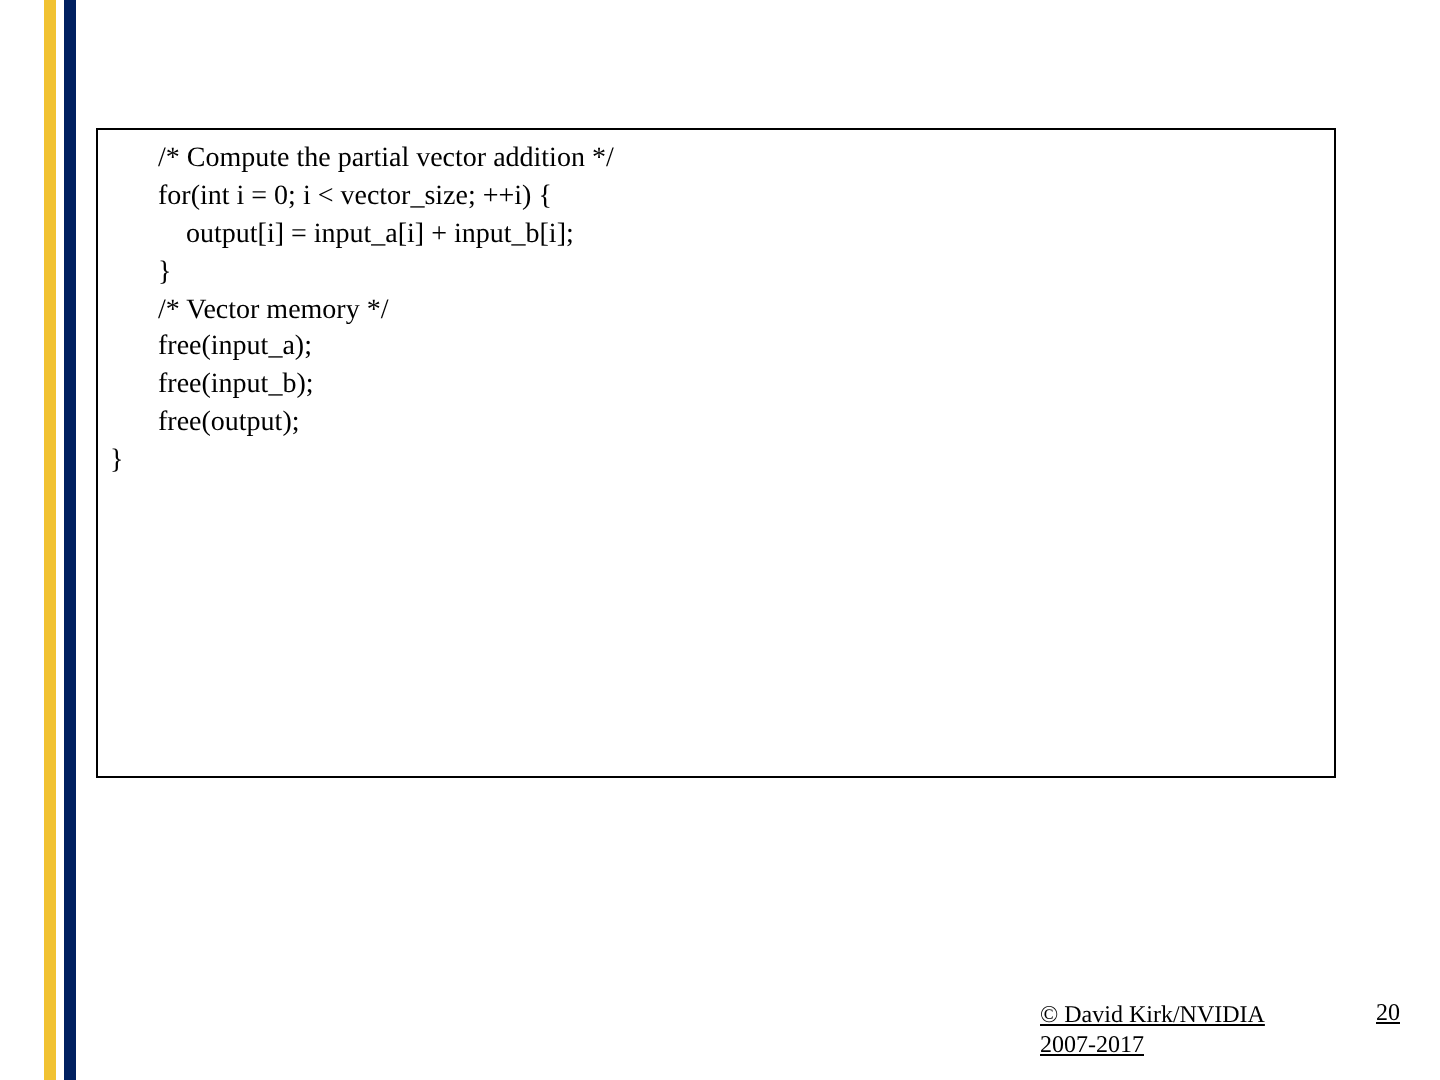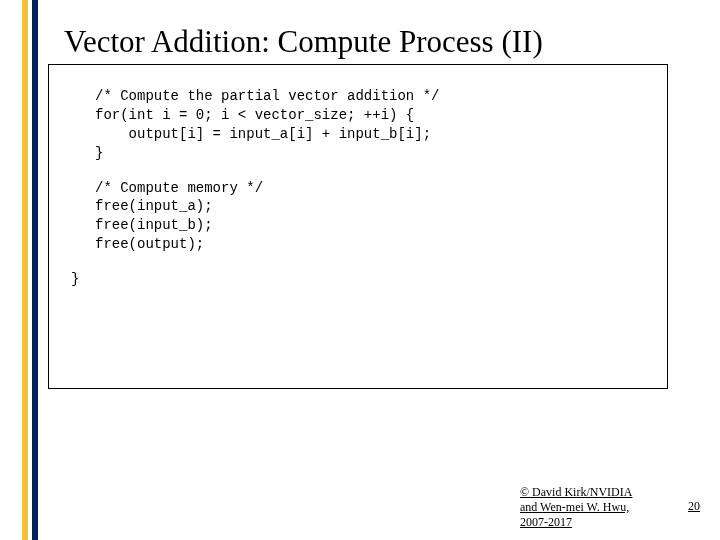--- a/index.html
+++ b/index.html
@@ -38,22 +38,22 @@
     position: absolute;
     left: 48px;
     top: 64px;
     width: 620px;
     height: 325px;
     border: 1px solid #000;
     padding-top: 6px;
     box-sizing: border-box;
   }
   .code-box pre {
-    margin: 16px;
-    font-family: Liberation Mono, monospace;
+    margin: 0;
+    font-family: Liberation Serif, serif;
     font-size: 14px;
     line-height: 1.35;
     white-space: pre;
   }
   .code-block {
     padding-left: 30px;
     margin-bottom: 14px;
   }
   .close-brace {
     padding-left: 6px;
@@ -78,33 +78,31 @@
     text-decoration: underline;
   }
 </style>
 </head>
 <body>
 
 <div class="slide">
   <div class="left-rule rule-yellow"></div>
   <div class="left-rule rule-navy"></div>
 
-  <div class="title">Vector Addition: Compute Process (II)</div>
 
   <div class="code-box">
     <pre class="code-block">/* Compute the partial vector addition */
 for(int i = 0; i &lt; vector_size; ++i) {
     output[i] = input_a[i] + input_b[i];
 }</pre>
-    <pre class="code-block">/* Compute memory */
+    <pre class="code-block">/* Vector memory */
 free(input_a);
 free(input_b);
 free(output);</pre>
     <pre class="close-brace">}</pre>
   </div>
 
   <div class="footer">
     <div>© David Kirk/NVIDIA</div>
-    <div>and Wen-mei W. Hwu,</div>
     <div>2007-2017</div>
   </div>
   <div class="page-num">20</div>
 </div>
 
 </body></html>

